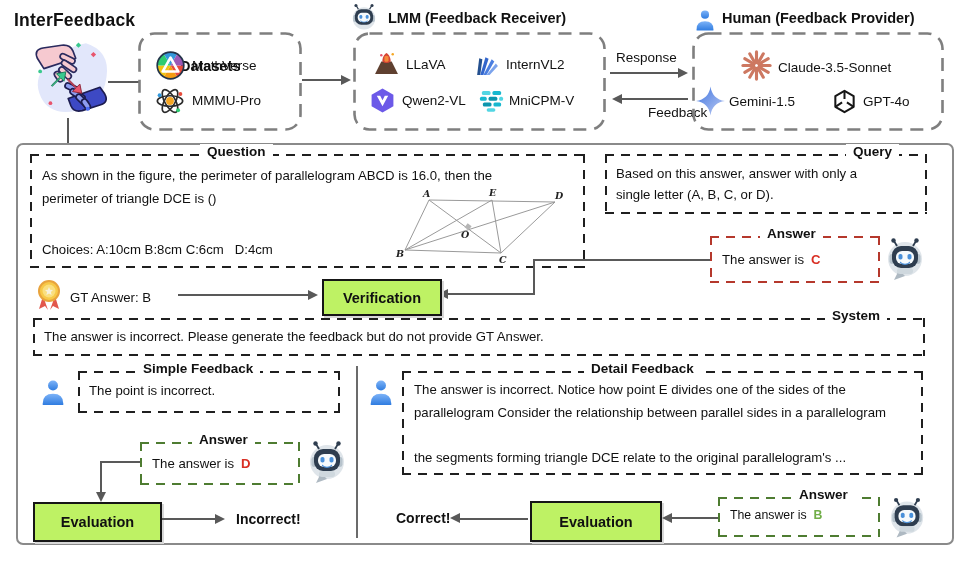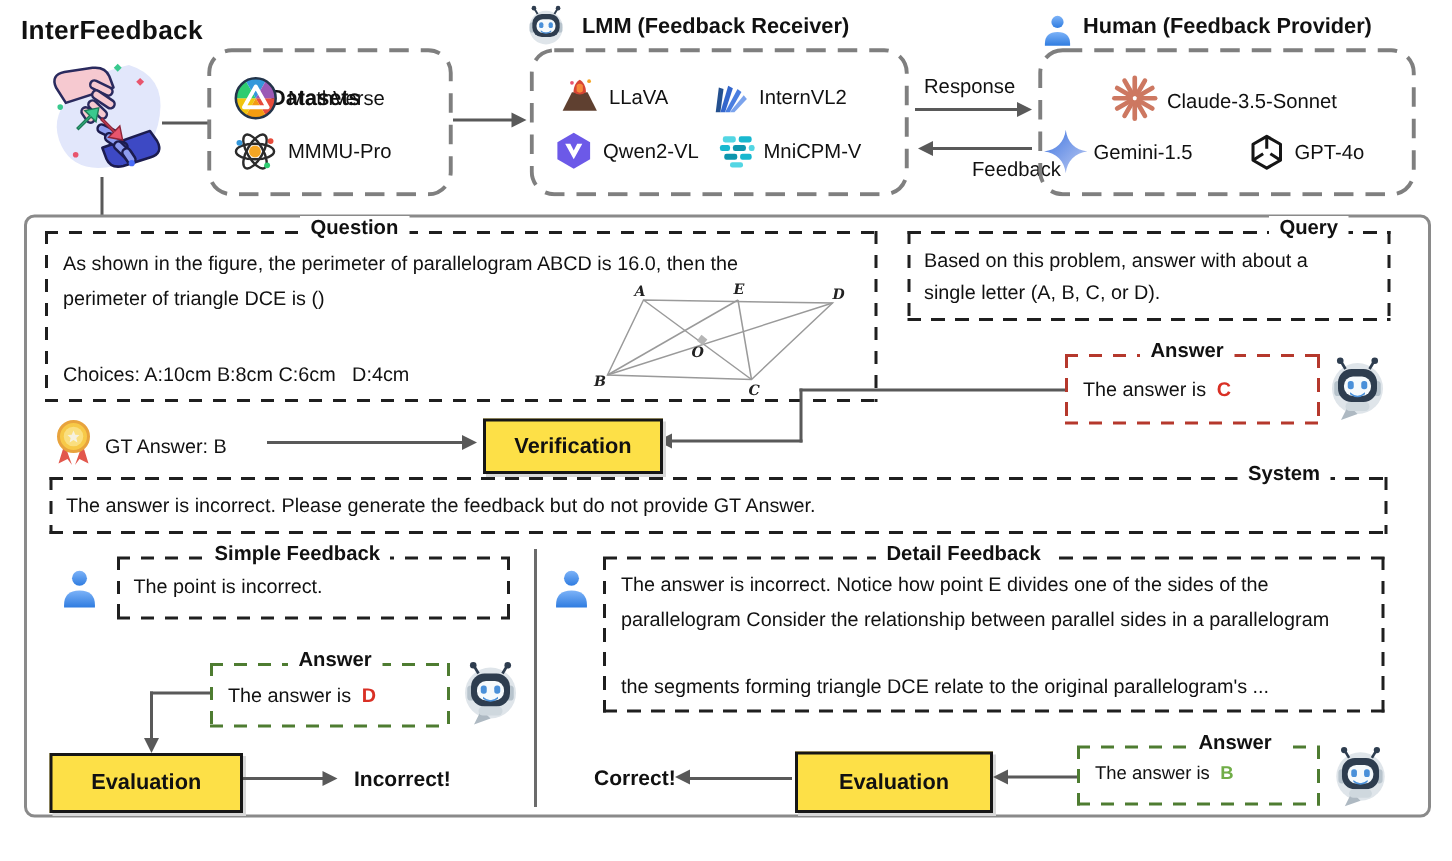--- a/index.html
+++ b/index.html
@@ -12,21 +12,21 @@
     repeating-linear-gradient(90deg,var(--dc) 0 9px,transparent 9px 16px),
     repeating-linear-gradient(180deg,var(--dc) 0 9px,transparent 9px 16px),
     repeating-linear-gradient(180deg,var(--dc) 0 9px,transparent 9px 16px);
     background-position:0 0,0 100%,0 0,100% 0;
     background-size:100% var(--dw),100% var(--dw),var(--dw) 100%,var(--dw) 100%;}
   .dash-red{--dc:#b5382c;}
   .dash-green{--dc:#4e7c31;}
   .box-title{position:absolute;top:-10px;background:#fff;padding:0 7px;
              font-weight:bold;font-size:13.5px;white-space:nowrap;}
   .txt{font-size:13.2px;line-height:21px;}
-  .solid-box{border:2.4px solid #161616;background:#fde047;display:flex;align-items:center;
+  .solid-box{border:2.4px solid #161616;background:#bef264;display:flex;align-items:center;
              justify-content:center;font-weight:bold;font-size:14.5px;box-shadow:2px 2px 0 #d8d8d8;}
   .hline{height:2.2px;background:#595959;}
   .vline{width:2.2px;background:#595959;}
   .arr-r{width:0;height:0;border-top:5.5px solid transparent;border-bottom:5.5px solid transparent;border-left:10px solid #595959;}
   .arr-l{width:0;height:0;border-top:5.5px solid transparent;border-bottom:5.5px solid transparent;border-right:10px solid #595959;}
   .arr-d{width:0;height:0;border-left:5.5px solid transparent;border-right:5.5px solid transparent;border-top:10px solid #595959;}
   .top-title{font-weight:bold;font-size:14.5px;white-space:nowrap;}
   .model-label{font-size:13.5px;white-space:nowrap;}
   .ans-letter{margin-left:7px;font-weight:bold;}
   .ltr-red{color:#d93025;}
@@ -259,21 +259,21 @@
         <text x="160" y="13">D</text>
         <text x="1" y="71">B</text>
         <text x="104" y="77">C</text>
         <text x="66" y="52">O</text>
       </g>
     </svg>
   </div>
 
   <div class="abs dash" style="left:605px;top:154px;width:322px;height:60px;">
     <div class="box-title" style="right:28px;">Query</div>
-    <div class="abs txt" style="left:11px;top:9px;white-space:nowrap;">Based on this problem, answer with about a</div>
+    <div class="abs txt" style="left:11px;top:9px;white-space:nowrap;">Based on this answer, answer with only a</div>
     <div class="abs txt" style="left:11px;top:30px;white-space:nowrap;">single letter (A, B, C, or D).</div>
   </div>
 
   <div class="abs dash dash-red" style="left:710px;top:236px;width:170px;height:47px;">
     <div class="box-title" style="left:50px;">Answer</div>
     <div class="abs txt" style="left:12px;top:13px;white-space:nowrap;">
       <span>The answer is</span><span class="ans-letter ltr-red">C</span>
     </div>
   </div>
   <div class="abs" style="left:885px;top:237px;">

